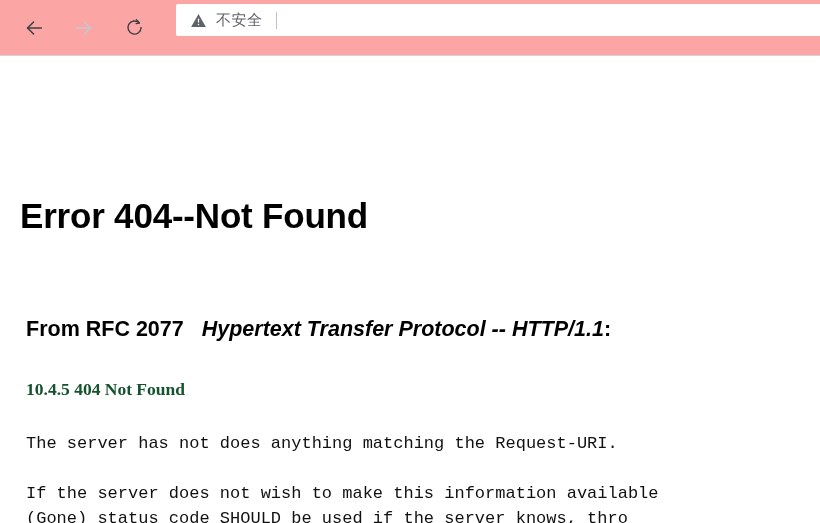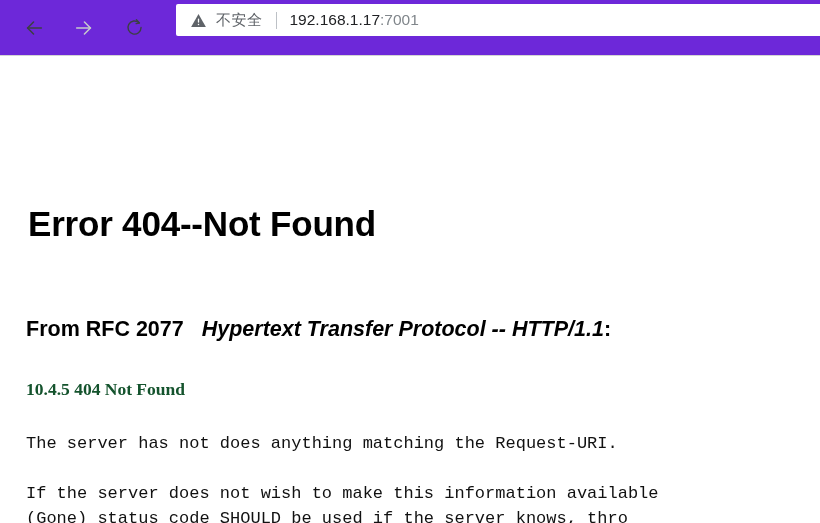--- a/index.html
+++ b/index.html
@@ -11,25 +11,26 @@
     height: 523px;
     overflow: hidden;
     background: #ffffff;
     font-family: "Liberation Sans", sans-serif;
   }
 
   
   .browser-toolbar {
     position: relative;
     height: 56px;
-    background: #6d28d9;
+    background: #fca5a5;
     border-bottom: 1px solid #d4d4d4;
     display: flex;
     align-items: center;
     box-sizing: border-box;
+    font-family: Liberation Mono, monospace;
   }
   .nav-btn {
     width: 40px;
     height: 40px;
     display: flex;
     align-items: center;
     justify-content: center;
     flex: none;
     background: transparent;
     border: none;
@@ -89,21 +90,21 @@
     overflow: hidden;
     background: #ffffff;
     padding: 0 20px;
     box-sizing: border-box;
   }
   .err-title {
     font-family: "Liberation Sans", sans-serif;
     font-size: 35px;
     font-weight: bold;
     color: #000000;
-    margin: 8px;
+    margin: 0;
     padding: 0;
     position: absolute;
     top: 140px;
     left: 20px;
     white-space: nowrap;
     letter-spacing: -0.2px;
   }
   .rfc-line {
     position: absolute;
     top: 261px;
@@ -176,21 +177,20 @@
   <div class="omnibox">
     <span class="warn-icon">
       <svg width="17" height="17" viewBox="0 0 24 24">
         <path d="M12 2.8 L22.4 21 L1.6 21 Z" fill="#5f6368"></path>
         <rect x="11.1" y="9" width="1.8" height="6" rx="0.9" fill="#ffffff"></rect>
         <circle cx="12" cy="17.6" r="1.05" fill="#ffffff"></circle>
       </svg>
     </span>
     <span class="security-text">不安全</span>
     <span class="omni-sep"></span>
-    <span class="url-text"><span>192.168.1.17</span><span class="url-port">:7001</span></span>
   </div>
 </div>
 
 <div class="page">
 
   <h1 class="err-title">Error 404--Not Found</h1>
 
   <div class="rfc-line"><span>From RFC 2077 </span><span class="rfc-em">Hypertext Transfer Protocol -- HTTP/1.1</span><span>:</span></div>
 
   <div class="sec-head">10.4.5 404 Not Found</div>

